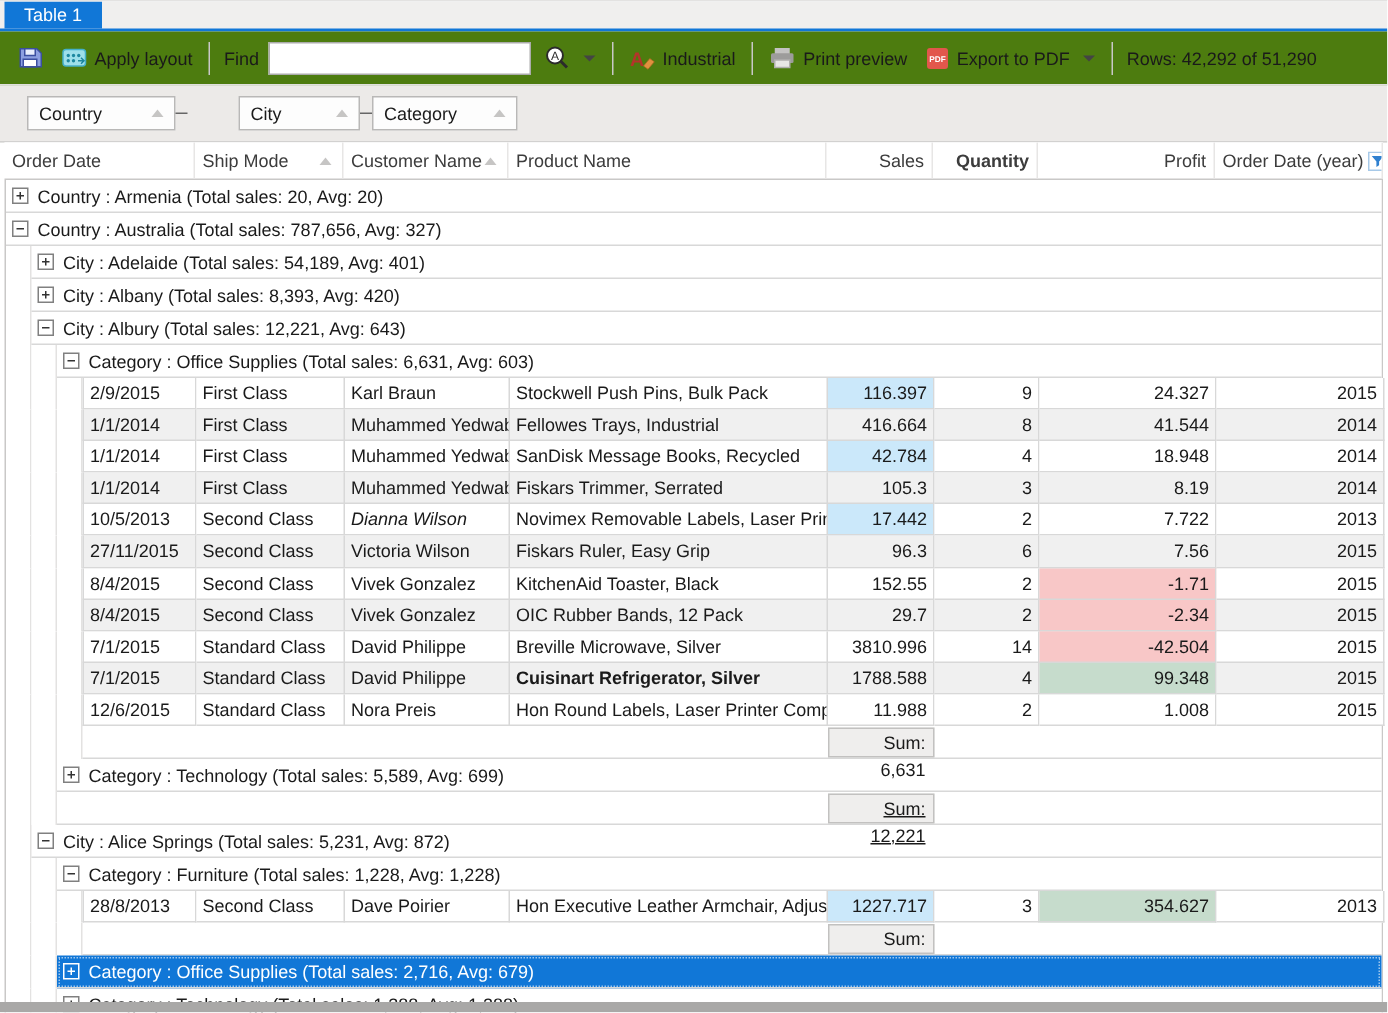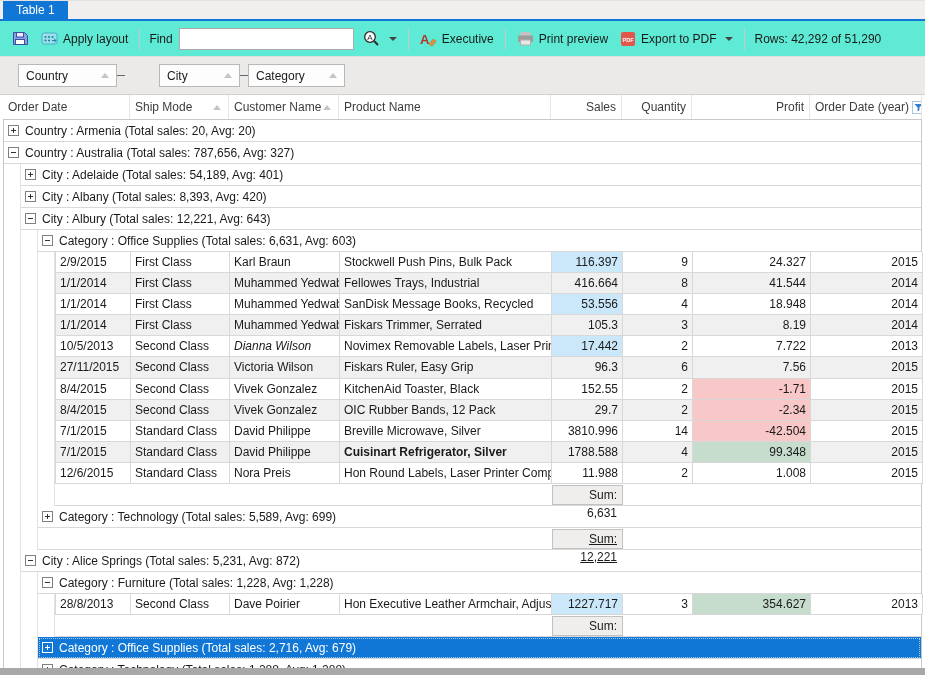--- a/index.html
+++ b/index.html
@@ -14,21 +14,21 @@
   *{margin:0;padding:0;box-sizing:border-box}
   html,body{background:#fff}
   body{font-family:"Liberation Sans","DejaVu Sans",sans-serif;font-size:12px;color:#1a1a1a}
   #app{position:relative;width:925px;height:675px;overflow:hidden;background:#fff;border-top:1px solid #e3e2e1}
 
   
   .tabbar{height:20px;background:#f0efee;border-bottom:2px solid var(--blue);display:flex;align-items:flex-end}
   .tab{margin-left:3px;height:18px;line-height:18px;padding:0 13px;background:var(--blue);color:#fff;font-size:12px}
 
   
-  .toolbar{height:36px;background:#5eead4;display:flex;align-items:center;padding:0 6px;border-bottom:1px solid #e0dfde}
+  .toolbar{height:36px;background:#4d7c0f;display:flex;align-items:center;padding:0 6px;border-bottom:1px solid #e0dfde}
   .tbtn{display:flex;align-items:center;gap:5px;padding:4px 6px;border-radius:2px;color:#1a1a1a;white-space:nowrap;cursor:default}
   .tsep{width:1px;height:22px;background:#c9c8c7;margin:0 5px;flex:none}
   .find-label{margin:0 6px 0 4px}
   .find-input{width:175px;height:22px;border:1px solid #ababab;background:#fff;font:inherit;padding:0 4px;outline:none}
   .dd-arrow{width:0;height:0;border-left:4px solid transparent;border-right:4px solid transparent;border-top:4px solid #444;margin-left:4px}
   .rows-status{margin-left:4px;color:#1a1a1a;white-space:nowrap}
   .ticon{flex:none;display:block}
 
   
   .group-panel{height:38px;background:#eceae8;display:flex;align-items:center;padding:0 18px;border-bottom:1px solid #d2d1d0}
@@ -109,21 +109,21 @@
           <line x1="11" y1="11" x2="15" y2="15" stroke="#2b2b2b" stroke-width="2"></line>
         </svg>
       <span class="dd-arrow"></span>
     </div>
     <div class="tsep"></div>
     <div class="tbtn">
       <svg class="ticon" width="17" height="16" viewBox="0 0 17 16">
           <text x="0" y="13" font-size="13" font-weight="bold" font-family="Liberation Sans, sans-serif" fill="#b5332a">A</text>
           <path d="M9 13 l4.2 -5 l3 2.2 l-4.2 5 z" fill="#e0913f" stroke="#a96a22" stroke-width="0.5"></path>
         </svg>
-      <span>Executive</span>
+      <span>Industrial</span>
     </div>
     <div class="tsep"></div>
     <div class="tbtn">
       <svg class="ticon" width="17" height="15" viewBox="0 0 17 15">
           <rect x="3.5" y="1" width="10" height="4" fill="#c4c3c2"></rect>
           <rect x="1" y="4.5" width="15" height="6.5" rx="1" fill="#9d9c9b"></rect>
           <rect x="3.5" y="9" width="10" height="5" fill="#e8e7e6" stroke="#b0afae"></rect>
         </svg>
       <span>Print preview</span>
     </div>
@@ -168,21 +168,21 @@
         <div class="hcell" style="width: 110px;">
           <span>Customer Name</span>
           <span class="sort-tri"></span>
         </div>
         <div class="hcell" style="width: 212px;">
           <span>Product Name</span>
         </div>
         <div class="hcell r" style="width: 71px;">
           <span>Sales</span>
         </div>
-        <div class="hcell r" style="width: 70px;">
+        <div class="hcell r" style="width: 70px; font-weight: bold;">
           <span>Quantity</span>
         </div>
         <div class="hcell r" style="width: 118px;">
           <span>Profit</span>
         </div>
         <div class="hcell" style="width: 112px;">
           <span>Order Date (year)</span>
           <span style="margin-left: 3px;">
             <svg width="13" height="13" viewBox="0 0 13 13" style="display:block">
               <rect x="0.5" y="0.5" width="12" height="12" fill="#fff" stroke="#a7c9e8"></rect>
@@ -260,21 +260,21 @@
           <div class="cell r" style="width: 112px;">2014</div>
         </div>
         <div class="row data">
           <div class="indent"></div>
           <div class="indent"></div>
           <div class="indent"></div>
           <div class="cell first" style="width: 76px;">1/1/2014</div>
           <div class="cell" style="width: 99px;">First Class</div>
           <div class="cell" style="width: 110px;">Muhammed Yedwab</div>
           <div class="cell" style="width: 212px;">SanDisk Message Books, Recycled</div>
-          <div class="cell r hl-sales" style="width: 71px;">53.556</div>
+          <div class="cell r hl-sales" style="width: 71px;">42.784</div>
           <div class="cell r" style="width: 70px;">4</div>
           <div class="cell r" style="width: 118px;">18.948</div>
           <div class="cell r" style="width: 112px;">2014</div>
         </div>
         <div class="row data alt">
           <div class="indent"></div>
           <div class="indent"></div>
           <div class="indent"></div>
           <div class="cell first" style="width: 76px;">1/1/2014</div>
           <div class="cell" style="width: 99px;">First Class</div>

